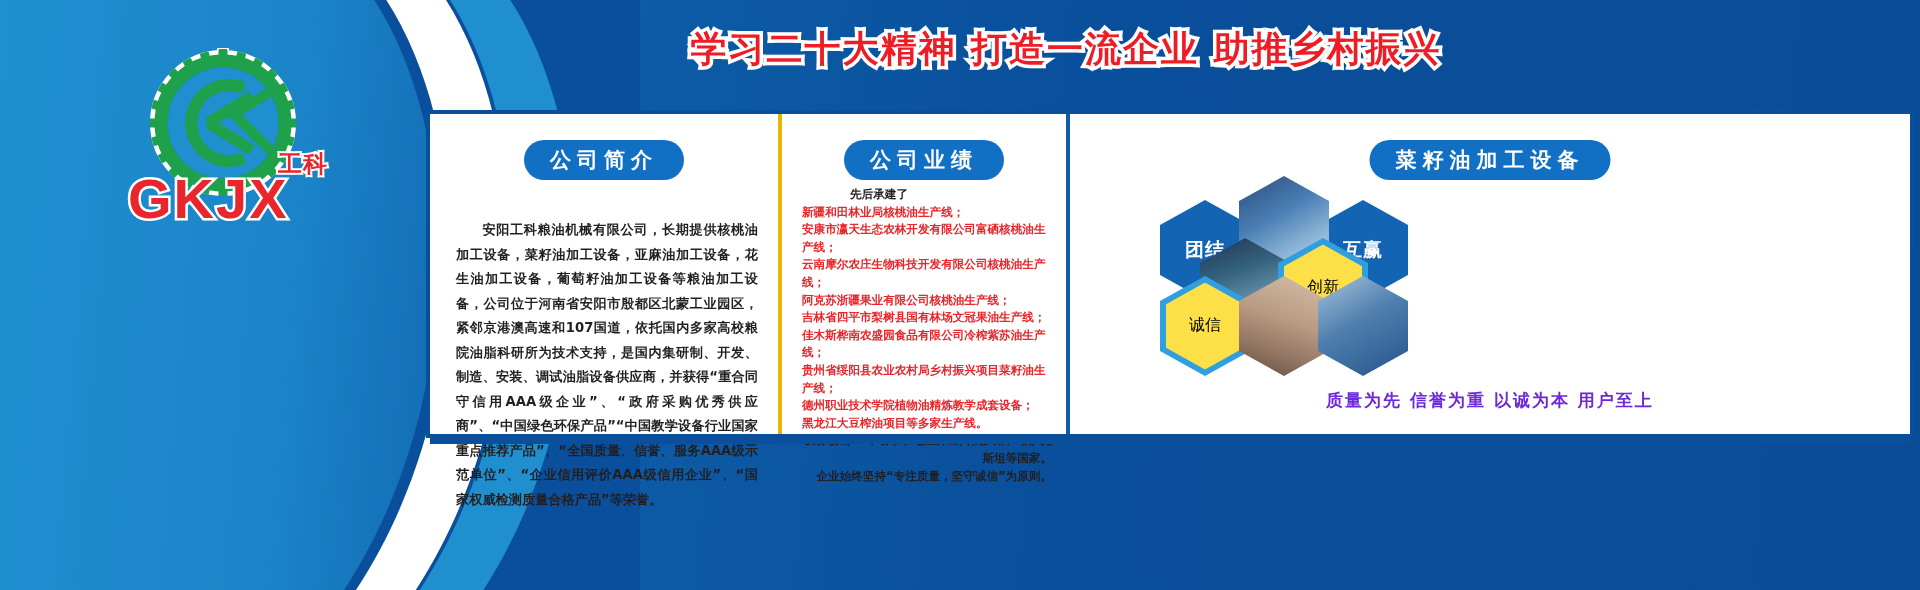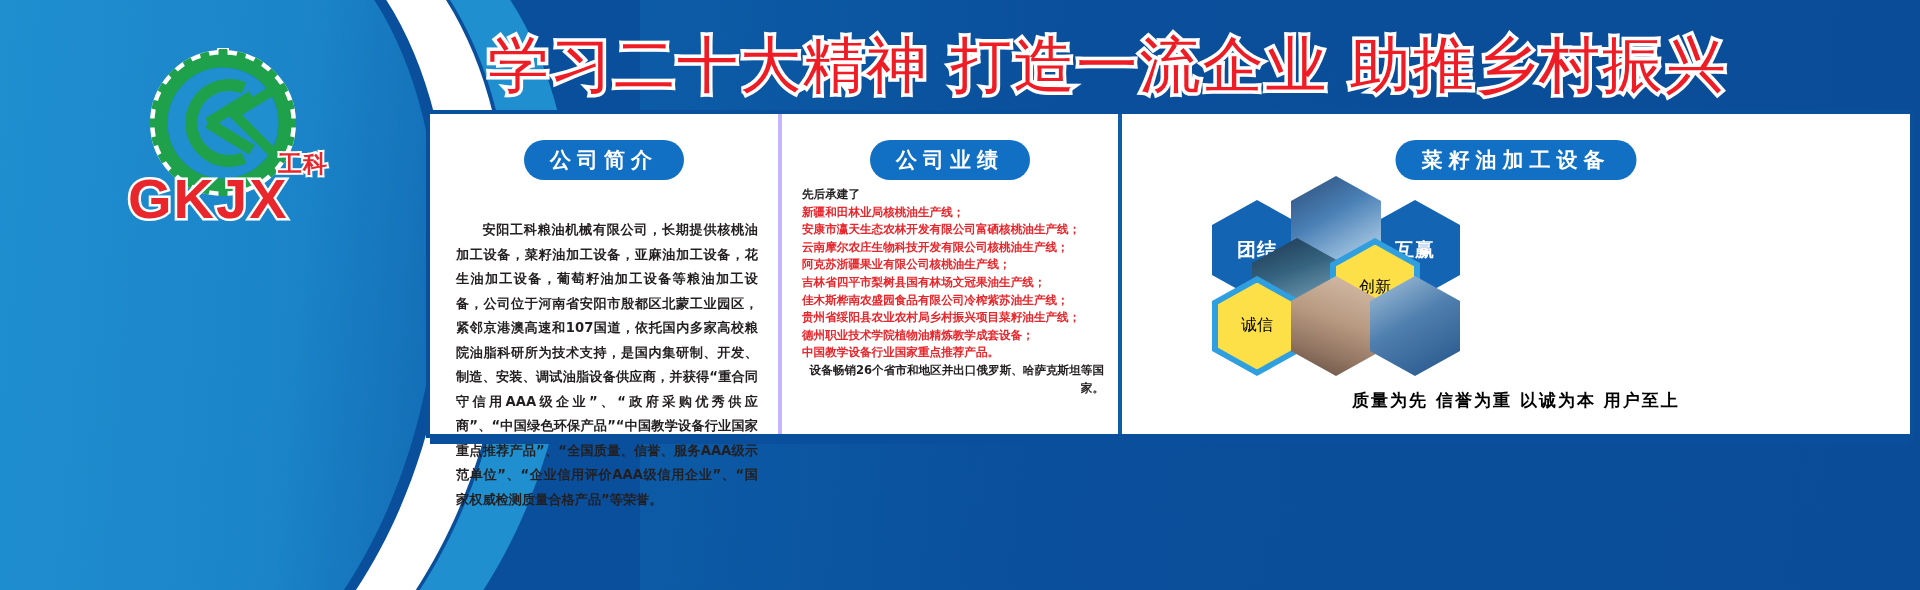--- a/index.html
+++ b/index.html
@@ -19,47 +19,47 @@
   .logo-wrap{position:absolute;left:120px;top:48px;width:230px;height:190px;}
   .logo-gear{position:absolute;left:28px;top:0;width:150px;height:150px;}
   .logo-cn{position:absolute;left:158px;top:60px;font-size:24px;font-weight:bold;color:#e8262b;
     -webkit-text-stroke:4px #ffffff;paint-order:stroke fill;letter-spacing:1px;
     font-family:"DejaVu Sans","Liberation Sans",sans-serif;margin-top:40px;}
   .logo-en{position:absolute;left:8px;top:118px;font-size:56px;font-weight:bold;color:#e8262b;
     -webkit-text-stroke:5px #ffffff;paint-order:stroke fill;letter-spacing:2px;
     font-family:"Liberation Sans",sans-serif;}
 
   
-  .headline{position:absolute;left:488px;top:25px;width:1180px;text-align:center;
-    font-size:61px;font-weight:normal;color:#ee1c25;letter-spacing:2px;
+  .headline{position:absolute;left:476px;top:25px;width:1180px;text-align:center;
+    font-size:36px;font-weight:bold;color:#ee1c25;letter-spacing:2px;
     -webkit-text-stroke:7px #ffffff;paint-order:stroke fill;
     font-family:"DejaVu Sans","Liberation Sans",sans-serif;white-space:nowrap;}
 
   
   .panels{position:absolute;left:430px;top:114px;width:1480px;height:320px;
     background:#ffffff;display:flex;box-shadow:0 0 0 4px #0a4f9b;}
   .panel{position:relative;height:100%;box-sizing:border-box;padding:0;}
   .p1{width:348px;}
-  .p2{width:340px;border-left:4px solid #c4b5fd;}
+  .p2{width:288px;border-left:4px solid #eab308;}
   .p3{flex:1;border-left:4px solid #0d5da8;}
 
   .pill{position:absolute;top:26px;left:50%;transform:translateX(-50%);
     background:#1170c4;color:#ffffff;border-radius:20px;padding:6px 26px;
     font-size:21px;font-weight:bold;letter-spacing:6px;white-space:nowrap;
     font-family:Liberation Sans, sans-serif;}
 
   .body1{position:absolute;left:26px;right:20px;top:76px;
     font-size:13.2px;line-height:24.5px;color:#231f20;text-align:justify;
     text-indent:2em;font-weight:bold;
     font-family:"DejaVu Sans","Liberation Sans",sans-serif;margin-top:28px;}
 
   .body2{position:absolute;left:20px;right:14px;top:72px;
     font-size:11.6px;line-height:17.6px;color:#231f20;font-weight:bold;
     font-family:"DejaVu Sans","Liberation Sans",sans-serif;}
-  .body2 .lead{color:#231f20;}
+  .body2 .lead{color:#231f20;margin-left:48px;}
   .body2 .red{color:#e8262b;display:block;}
   .body2 .tail{color:#231f20;display:block;text-align:right;}
 
   
   .hexfield{position:absolute;left:0;right:0;top:62px;height:190px;text-align:right;}
   .hex{position:absolute;width:90px;height:100px;
     clip-path:polygon(50% 0,100% 25%,100% 75%,50% 100%,0 75%,0 25%);
     display:flex;align-items:center;justify-content:center;}
   .hex .lbl{font-size:19px;font-weight:bold;letter-spacing:1px;
     font-family:"DejaVu Sans","Liberation Sans",sans-serif;}
@@ -70,21 +70,21 @@
     background:#2f9fe0;}
   .hex-ring .inner{position:absolute;left:6px;top:6.6px;width:78px;height:86.8px;
     clip-path:polygon(50% 0,100% 25%,100% 75%,50% 100%,0 75%,0 25%);
     background:#fde047;display:flex;align-items:center;justify-content:center;}
   .hex-img{background:linear-gradient(150deg,#2b4d78 0%,#4a7fb5 40%,#8fb6d8 70%,#c9d9e8 100%);}
   .hex-img2{background:linear-gradient(160deg,#1d3550 0%,#35637f 35%,#6e97ae 65%,#b9cbd6 100%);}
   .hex-img3{background:linear-gradient(200deg,#d8c0ac 0%,#b89a82 45%,#8f7260 75%,#5d4a3c 100%);}
   .hex-img5{background:linear-gradient(150deg,#a8c4dc 0%,#4f7fae 45%,#25538a 100%);}
 
   .slogan{position:absolute;left:0;right:0;bottom:22px;text-align:center;
-    font-size:17px;font-weight:bold;color:#000000;letter-spacing:2px;
+    font-size:17px;font-weight:bold;color:#6d28d9;letter-spacing:2px;
     font-family:"DejaVu Sans","Liberation Sans",sans-serif;white-space:nowrap;}
 
   
   .underbar{position:absolute;left:430px;top:434px;width:1480px;height:10px;background:#0a4f9b;}
 </style>
 </head>
 <body>
 
 <div class="stage">
 
@@ -169,24 +169,25 @@
         <div class="lead">先后承建了</div>
         <div id="perf-list">
             <div class="red">新疆和田林业局核桃油生产线；</div>
             <div class="red">安康市瀛天生态农林开发有限公司富硒核桃油生产线；</div>
             <div class="red">云南摩尔农庄生物科技开发有限公司核桃油生产线；</div>
             <div class="red">阿克苏浙疆果业有限公司核桃油生产线；</div>
             <div class="red">吉林省四平市梨树县国有林场文冠果油生产线；</div>
             <div class="red">佳木斯桦南农盛园食品有限公司冷榨紫苏油生产线；</div>
             <div class="red">贵州省绥阳县农业农村局乡村振兴项目菜籽油生产线；</div>
             <div class="red">德州职业技术学院植物油精炼教学成套设备；</div>
-            <div class="red">中国教学设备行业国家重点推荐产品。</div>
+            <div class="red">黑龙江大豆榨油项目等多家生产线。</div>
           </div>
         <div id="perf-tail">
             <div class="tail">设备畅销26个省市和地区并出口俄罗斯、哈萨克斯坦等国家。</div>
+            <div class="tail">企业始终坚持“专注质量，坚守诚信”为原则。</div>
           </div>
       </div>
     </div>
 
     <div class="panel p3">
       <div class="pill">菜籽油加工设备</div>
 
       <div class="hexfield">
 
         <div class="hex hex-solid" style="left:90px;top:24px;">

